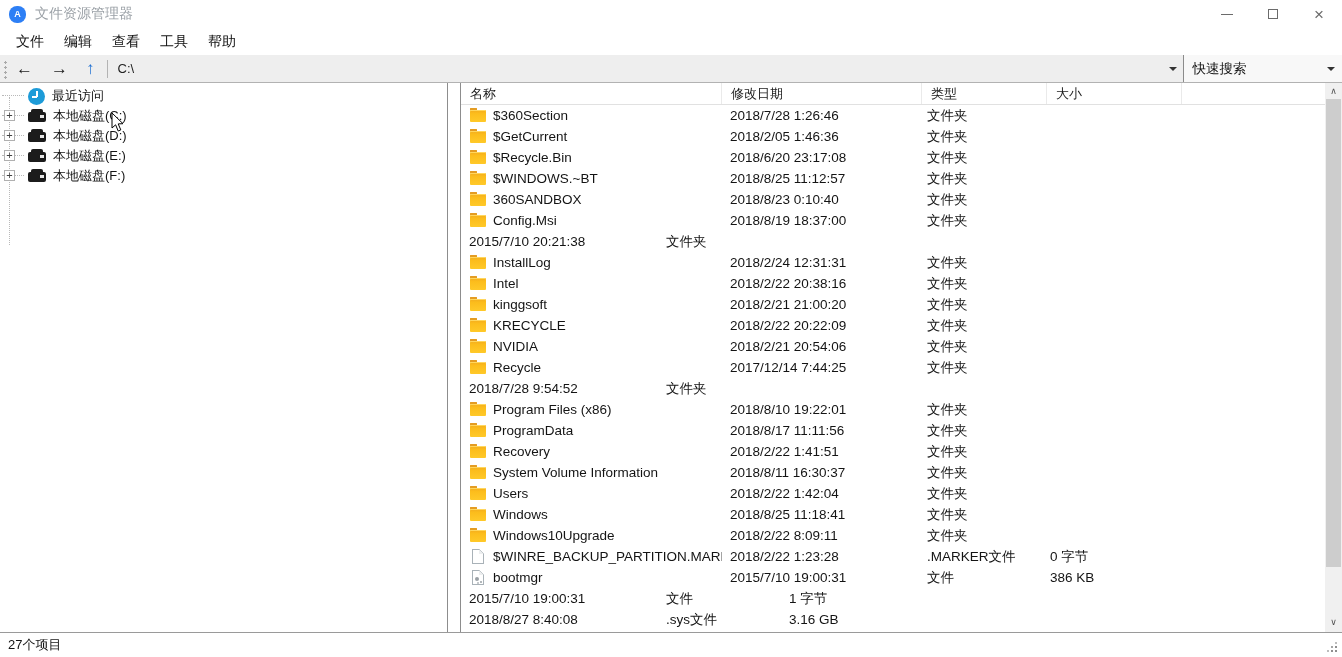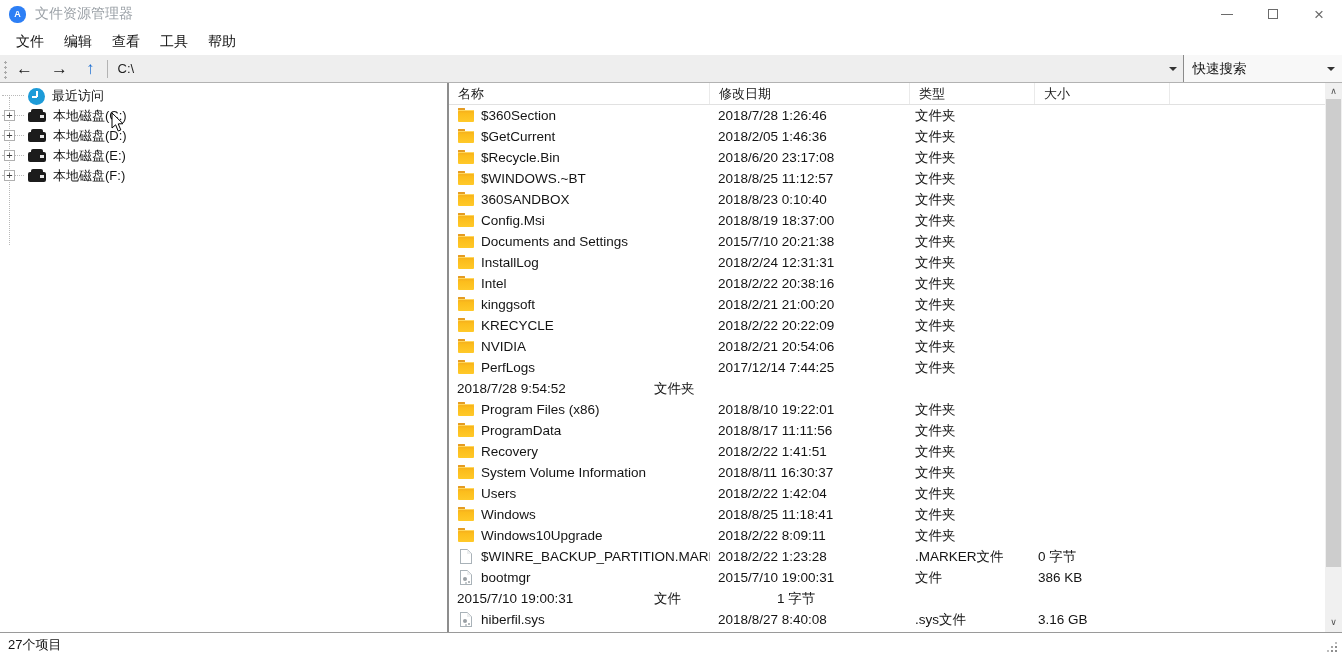--- a/index.html
+++ b/index.html
@@ -54,21 +54,21 @@
   
   .ic-clock { width:17px; height:17px; border-radius:50%; background:#1d9bd8; position:relative; flex:none; }
   .ic-clock::before { content:""; position:absolute; left:8px; top:3px; width:2px; height:6px; background:#fff; }
   .ic-clock::after  { content:""; position:absolute; left:4px; top:8px; width:5px; height:2px; background:#fff; }
   .ic-disk { width:18px; height:10px; background:#1c1c1c; border-radius:2px; position:relative; flex:none; margin-top:2px; }
   .ic-disk::before { content:""; position:absolute; top:-3px; left:3px; right:3px; height:3px;
                      background:#1c1c1c; border-radius:2px 2px 0 0; }
   .ic-disk::after { content:""; position:absolute; right:2px; top:3px; width:4px; height:3px; background:#e8e8e8; }
 
   
-  .filepane { margin-left:0; flex:1; height:100%; border-left:1px solid #8d8d8d; position:relative; overflow:hidden; }
+  .filepane { margin-left:12px; flex:1; height:100%; border-left:1px solid #8d8d8d; position:relative; overflow:hidden; }
   .flhead { display:flex; height:22px; font-size:13px; color:#1a1a1a; border-bottom:1px solid #e1e1e1; }
   .fcell { padding-left:9px; display:flex; align-items:center; border-right:1px solid #eaeaea; flex:none; }
   .fcell.filler { border-right:none; flex:1; }
   .flbody { position:absolute; top:22px; left:0; right:17px; bottom:0; overflow:hidden; }
   .frow { display:flex; height:21px; align-items:center; font-size:13.5px; color:#141414; }
   .cell { flex:none; white-space:nowrap; overflow:hidden; }
   .cell.name { width:261px; display:flex; align-items:center; padding-left:9px; }
   .cell.name .nm { margin-left:7px; }
   .cell.date { width:200px; padding-left:8px; }
   .cell.type { width:125px; padding-left:5px; }
@@ -246,24 +246,20 @@
           <div class="frow">
             <div class="cell name">
               <span class="ic-folder"></span>
               <span class="nm">Config.Msi</span>
             </div>
             <div class="cell date">2018/8/19 18:37:00</div>
             <div class="cell type">文件夹</div>
             <div class="cell size"></div>
           </div>
           <div class="frow">
-            <div class="cell name">
-              <span class="ic-folder"></span>
-              <span class="nm">Documents and Settings</span>
-            </div>
             <div class="cell date">2015/7/10 20:21:38</div>
             <div class="cell type">文件夹</div>
             <div class="cell size"></div>
           </div>
           <div class="frow">
             <div class="cell name">
               <span class="ic-folder"></span>
               <span class="nm">InstallLog</span>
             </div>
             <div class="cell date">2018/2/24 12:31:31</div>
@@ -302,21 +298,21 @@
               <span class="ic-folder"></span>
               <span class="nm">NVIDIA</span>
             </div>
             <div class="cell date">2018/2/21 20:54:06</div>
             <div class="cell type">文件夹</div>
             <div class="cell size"></div>
           </div>
           <div class="frow">
             <div class="cell name">
               <span class="ic-folder"></span>
-              <span class="nm">PerfLogs</span>
+              <span class="nm">Recycle</span>
             </div>
             <div class="cell date">2017/12/14 7:44:25</div>
             <div class="cell type">文件夹</div>
             <div class="cell size"></div>
           </div>
           <div class="frow">
             <div class="cell date">2018/7/28 9:54:52</div>
             <div class="cell type">文件夹</div>
             <div class="cell size"></div>
           </div>
@@ -400,24 +396,20 @@
             <div class="cell date">2015/7/10 19:00:31</div>
             <div class="cell type">文件</div>
             <div class="cell size">386 KB</div>
           </div>
           <div class="frow">
             <div class="cell date">2015/7/10 19:00:31</div>
             <div class="cell type">文件</div>
             <div class="cell size">1 字节</div>
           </div>
           <div class="frow">
-            <div class="cell name">
-              <span class="ic-sysfile"></span>
-              <span class="nm">hiberfil.sys</span>
-            </div>
             <div class="cell date">2018/8/27 8:40:08</div>
             <div class="cell type">.sys文件</div>
             <div class="cell size">3.16 GB</div>
           </div>
           <div class="frow"></div>
         </div>
       <div class="vscroll">
         <div class="sb-arrow up">∧</div>
         <div class="sb-thumb"></div>
         <div class="sb-arrow down">∨</div>

